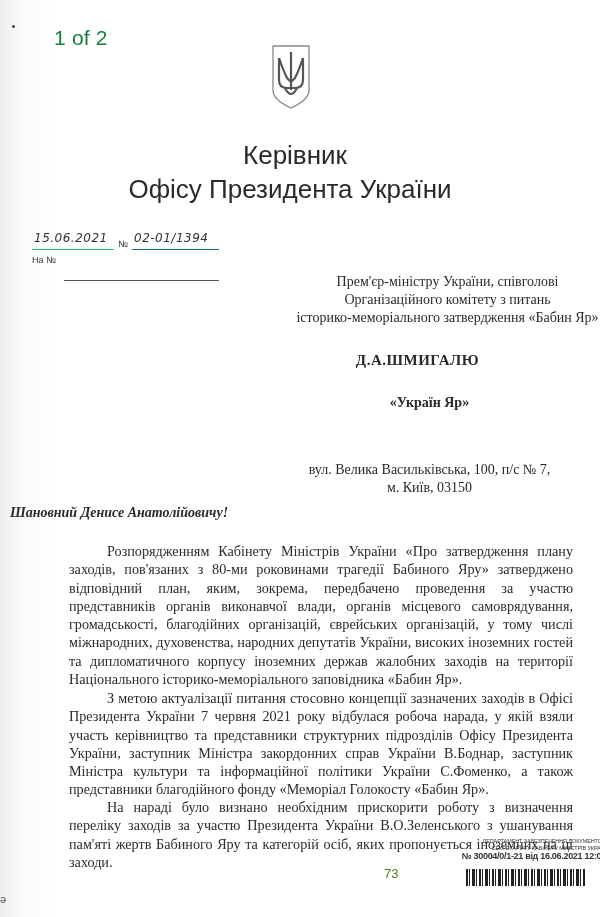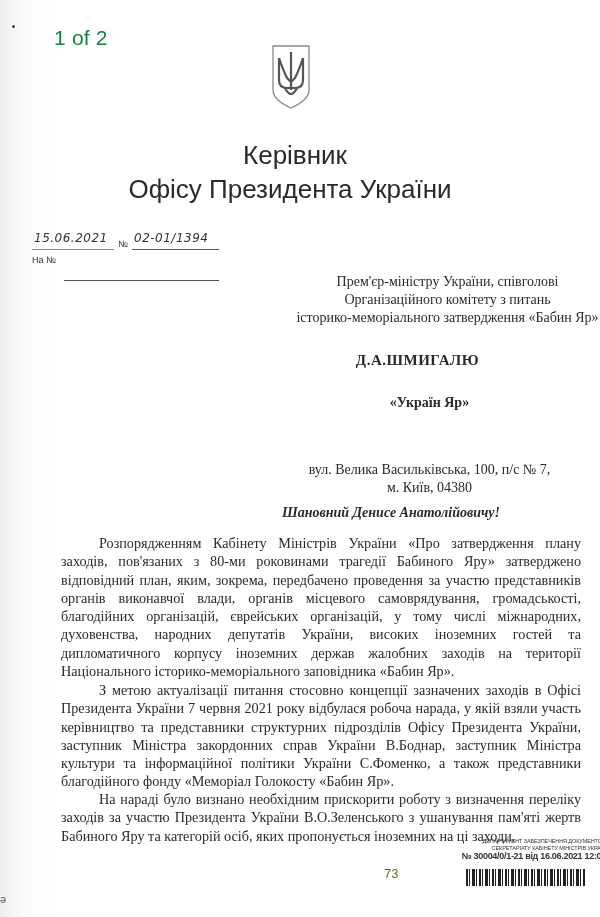--- a/index.html
+++ b/index.html
@@ -132,40 +132,40 @@
       font-size: 14px;
       left: 262px;
       margin-top: 14px;
     }
 
     .greeting {
       position: absolute;
       left: 0;
       width: 500px;
       top: 505px;
-      text-align: right;
+      text-align: left;
       font-style: italic;
       font-weight: bold;
       font-size: 14px;
       color: #2a2a2a;
       padding-left: 10px;
       box-sizing: border-box;
     }
 
     .body-text {
       position: absolute;
       left: 57px;
       width: 528px;
       font-size: 14.2px;
       line-height: 18.3px;
       color: #2a2a2a;
       text-align: justify;
     }
     .body-text p {
-      margin: 4px;
+      margin: 12px;
       text-indent: 38px;
     }
     .para1 { top: 530px; }
     .para2 { top: 677px; }
     .para3 { top: 786px; }
 
     .stamp {
       position: absolute;
       left: 436px;
       top: 838px;
@@ -251,21 +251,21 @@
   <div>Прем'єр-міністру України, співголові</div>
   <div>Організаційного комітету з питань</div>
   <div>історико-меморіального затвердження «Бабин Яр»</div>
 </div>
 <div class="addressee addr-name">Д.А.ШМИГАЛЮ</div>
 <div class="addressee addr-fund">
   <div>«Україн Яр»</div>
 </div>
 <div class="addressee addr-street">
   <div>вул. Велика Васильківська, 100, п/с № 7,</div>
-  <div>м. Київ, 04380</div>
+  <div>м. Київ, 03150</div>
 </div>
 
 <div class="greeting">Шановний Денисе Анатолійовичу!</div>
 
 <div class="body-text para1">
   <p>Розпорядженням Кабінету Міністрів України «Про затвердження плану заходів, пов'язаних з 80-ми роковинами трагедії Бабиного Яру» затверджено відповідний план, яким, зокрема, передбачено проведення за участю представників органів виконавчої влади, органів місцевого самоврядування, громадськості, благодійних організацій, єврейських організацій, у тому числі міжнародних, духовенства, народних депутатів України, високих іноземних гостей та дипломатичного корпусу іноземних держав жалобних заходів на території Національного історико-меморіального заповідника «Бабин Яр».</p>
 </div>
 <div class="body-text para2">
   <p>З метою актуалізації питання стосовно концепції зазначених заходів в Офісі Президента України 7 червня 2021 року відбулася робоча нарада, у якій взяли участь керівництво та представники структурних підрозділів Офісу Президента України, заступник Міністра закордонних справ України В.Боднар, заступник Міністра культури та інформаційної політики України С.Фоменко, а також представники благодійного фонду «Меморіал Голокосту «Бабин Яр».</p>
 </div>

